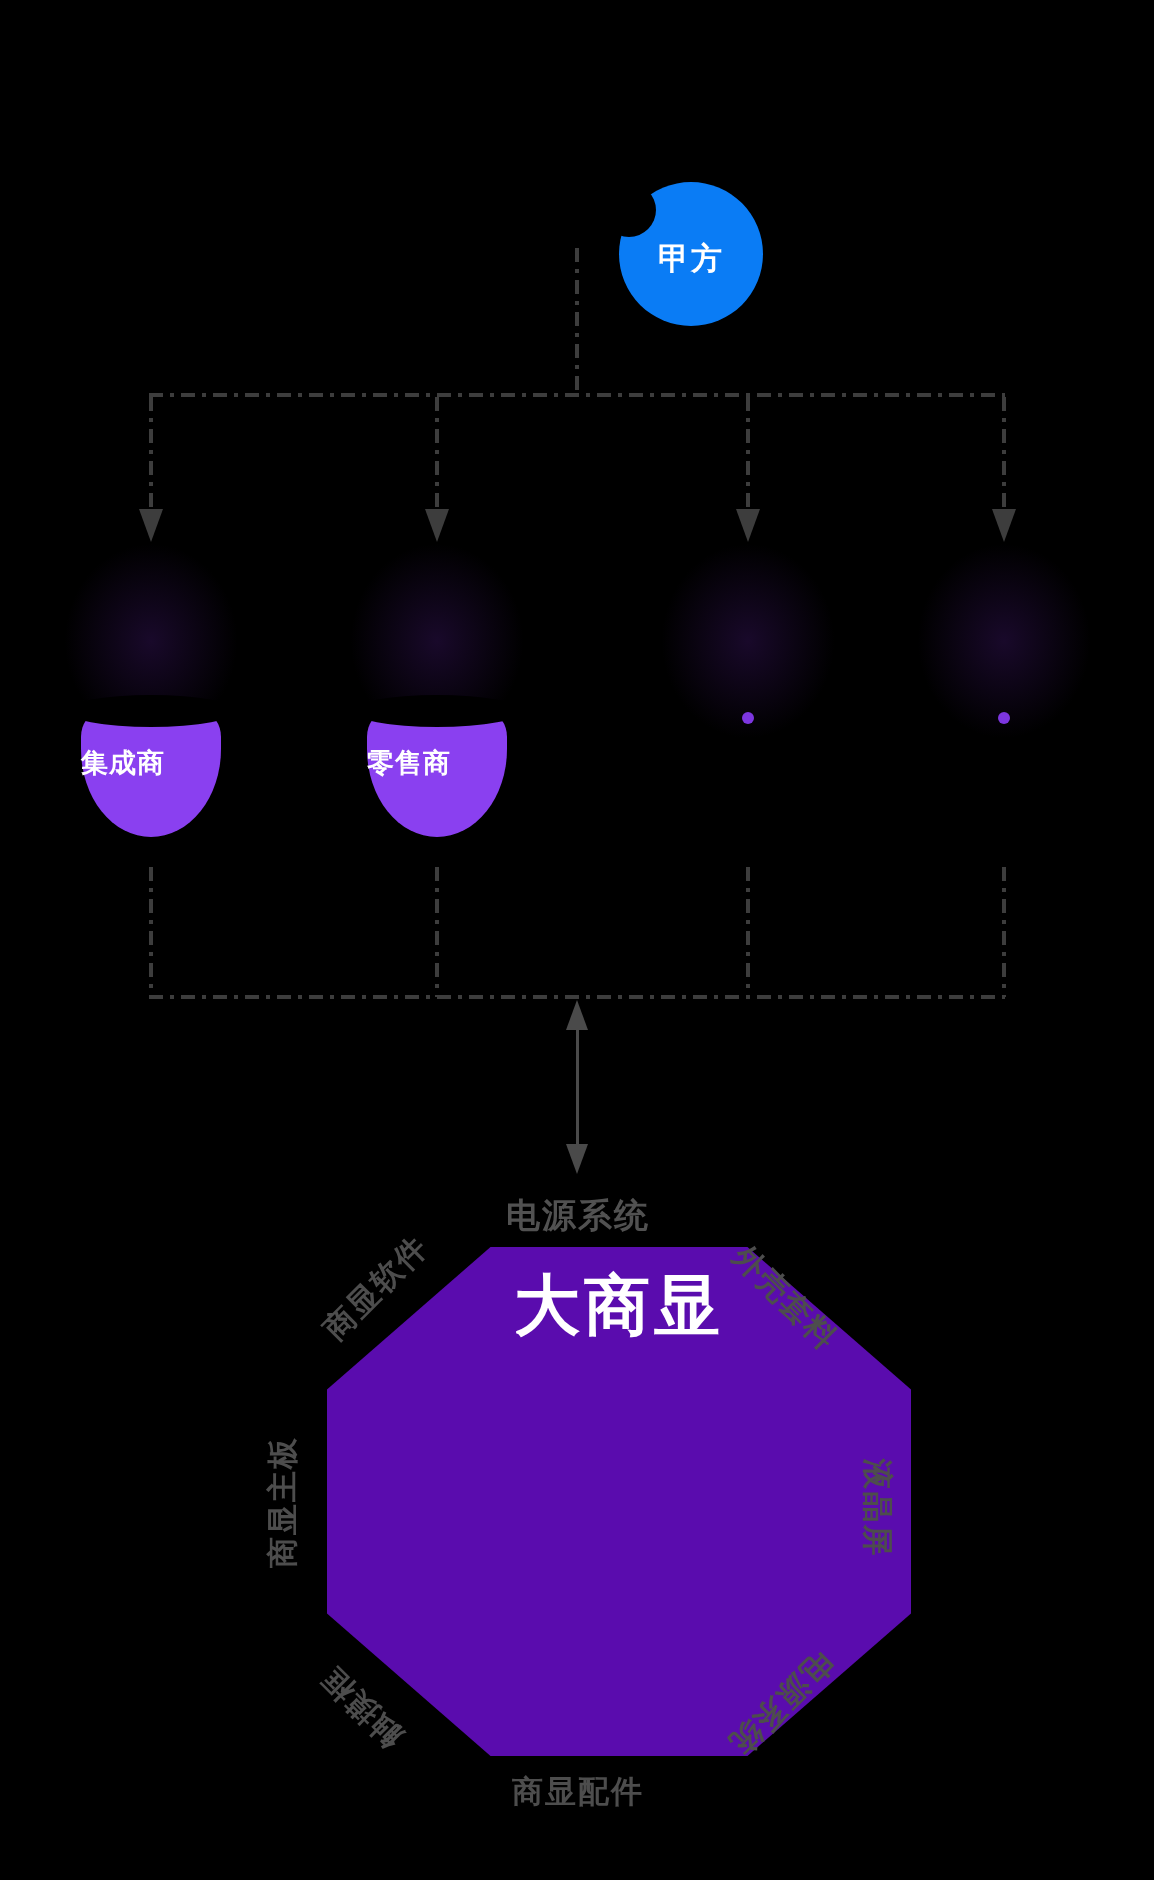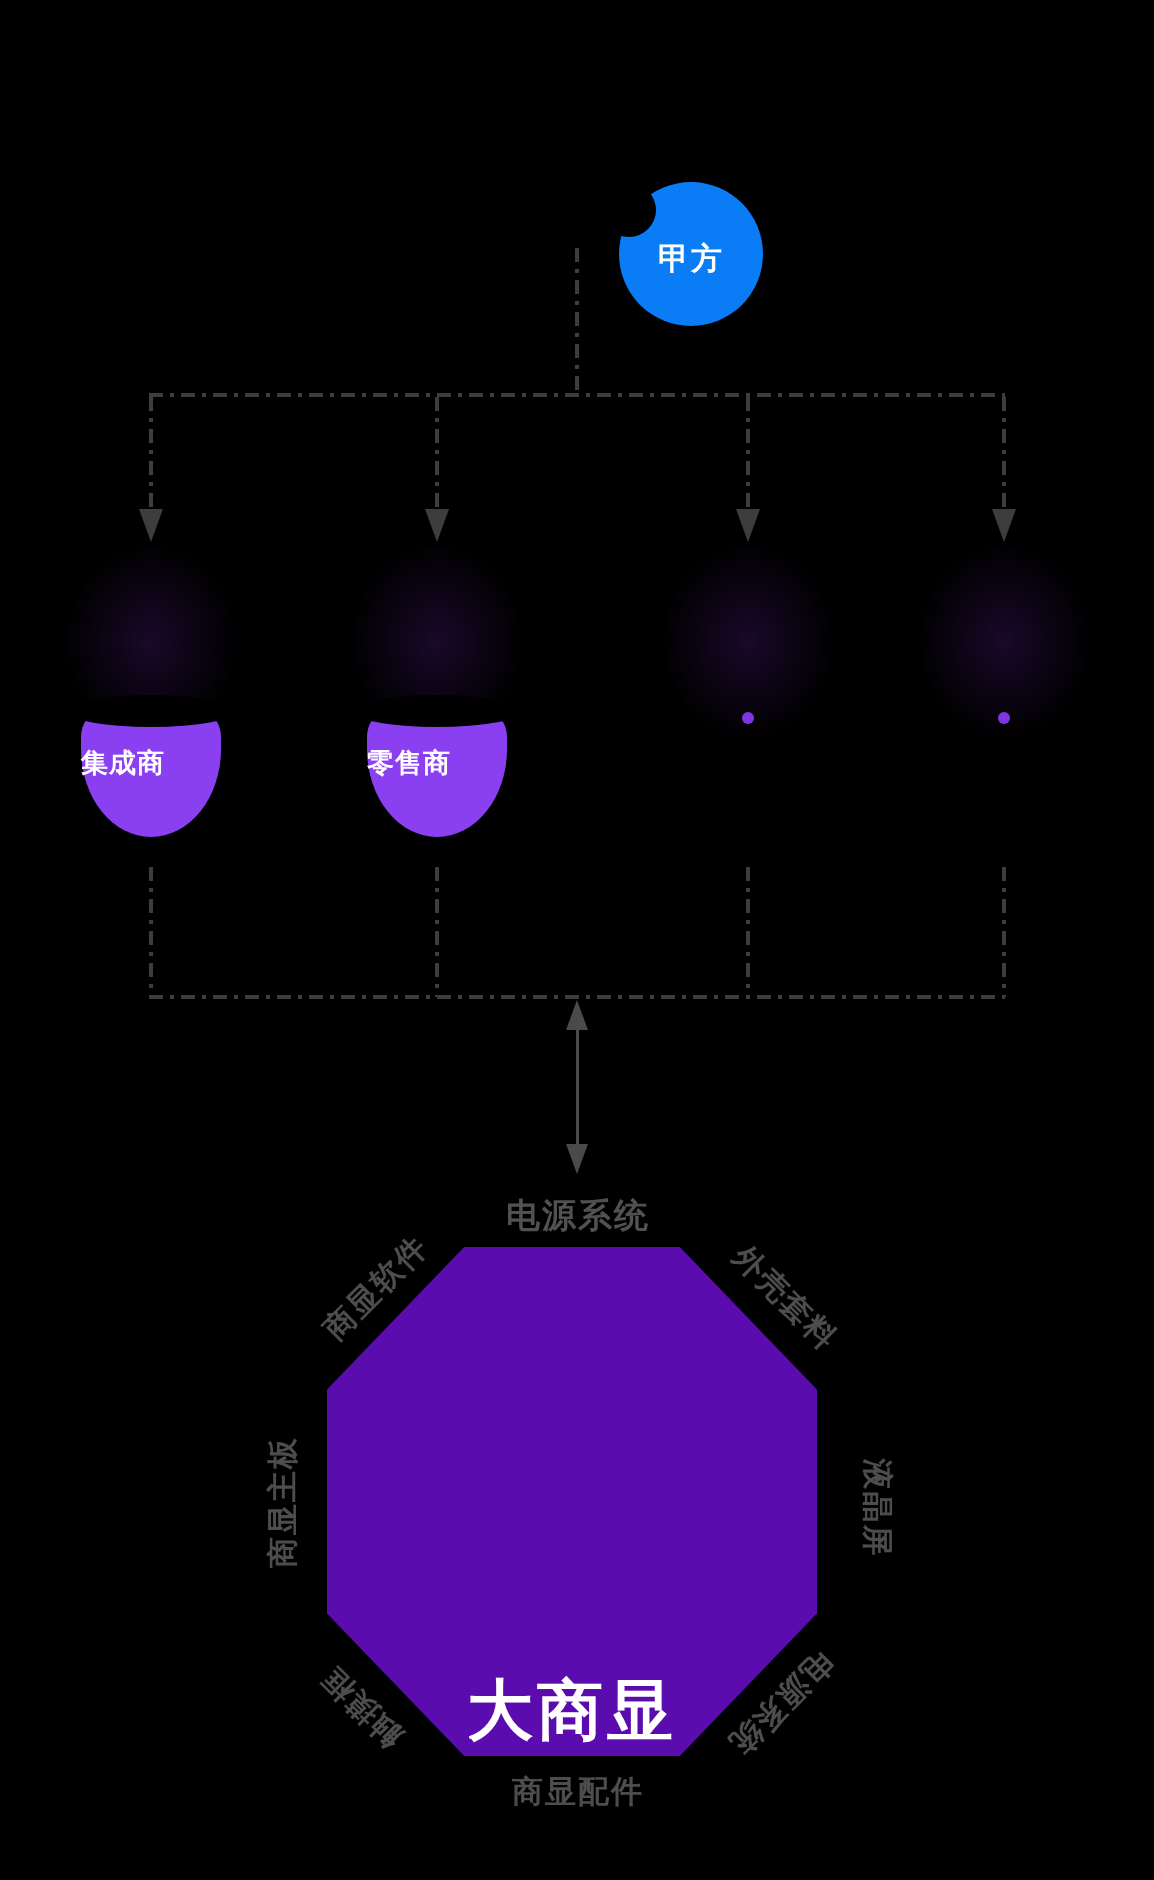--- a/index.html
+++ b/index.html
@@ -102,24 +102,24 @@
   }
 
   
   .mfr-label{
     position:absolute;left:578px;top:1216px;transform:translate(-50%,-50%);
     color:#515151;font-size:34px;font-weight:bold;letter-spacing:2px;white-space:nowrap;
   }
 
   
   .octagon{
-    position:absolute;left:327px;top:1247px;width:490px;height:509px;
+    position:absolute;left:327px;top:1247px;width:584px;height:509px;
     background:#5a0cae;
     clip-path:polygon(28% 0,72% 0,100% 28%,100% 72%,72% 100%,28% 100%,0 72%,0 28%);
-    display:flex;align-items:flex-end;justify-content:center;
+    display:flex;align-items:flex-start;justify-content:center;
   }
   .octagon-title{
     color:#fff;font-size:66px;font-weight:bold;letter-spacing:4px;margin-top:14px;
   }
 
   
   .edge-label{
     position:absolute;color:#4d4d4d;font-size:31px;font-weight:bold;
     letter-spacing:2px;white-space:nowrap;
   }

